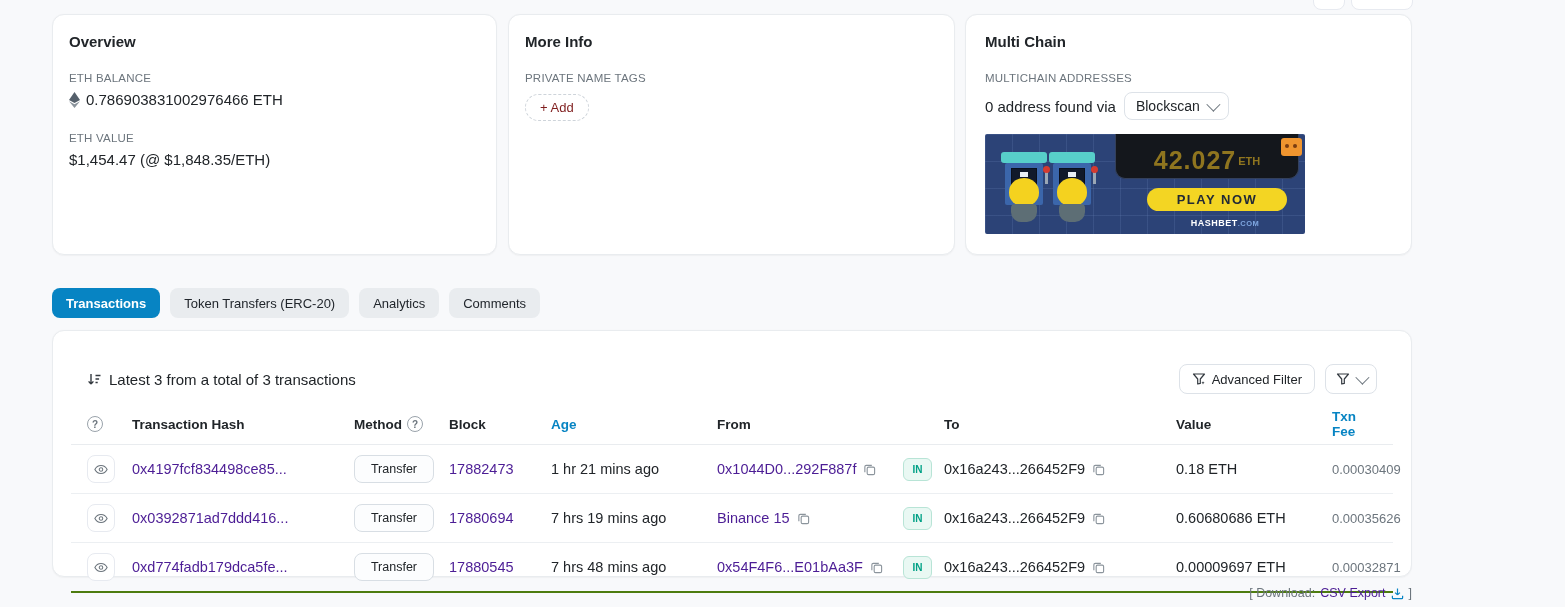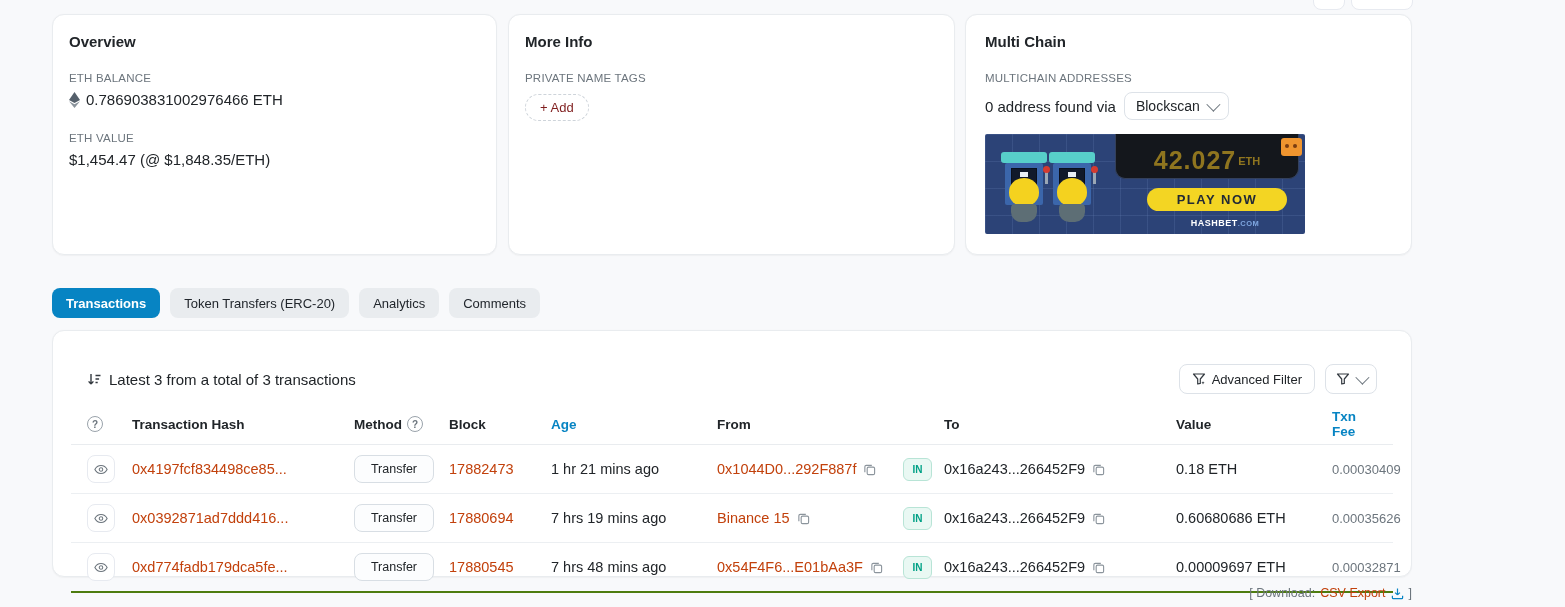--- a/index.html
+++ b/index.html
@@ -61,21 +61,21 @@
   .tx-summary{display:flex;align-items:center;gap:7px;font-size:15px;color:#212529;}
   .btn{display:inline-flex;align-items:center;gap:6px;background:#fff;border:1px solid #dde2e8;border-radius:8px;height:30px;padding:0 12px;font-size:13px;font-weight:500;color:#212529;cursor:pointer;box-sizing:border-box;}
   .toolbar-right{display:flex;align-items:center;gap:10px;}
 
   .tgrid{display:grid;grid-template-columns:45px 222px 95px 102px 166px 186px 41px 232px 156px 1fr;align-items:center;padding:0 16px;}
   .thead{height:40px;border-bottom:1px solid #e9ecef;font-size:13.5px;font-weight:700;color:#212529;}
   .thead .hcell{display:flex;align-items:center;gap:5px;}
   .thead .blue{color:#0784c3;cursor:pointer;}
   .trow{height:48px;border-bottom:1px solid #eceff2;font-size:14.5px;}
   .trow:last-of-type{border-bottom:2px solid #4d7c0f;}
-  .link{color:#c2410c;text-decoration:none;cursor:pointer;white-space:nowrap;}
+  .link{color:#4c1d95;text-decoration:none;cursor:pointer;white-space:nowrap;}
   .cellflex{display:flex;align-items:center;gap:7px;min-width:0;}
   .fee{font-size:13px;color:#6c757d;}
   .qmark{width:16px;height:16px;border:1.2px solid #9aa3ab;border-radius:50%;display:inline-flex;align-items:center;justify-content:center;font-size:10px;font-weight:700;color:#6c757d;box-sizing:border-box;}
   .eye-btn{width:28px;height:28px;border:1px solid #e7eaf0;border-radius:8px;background:#fff;display:inline-flex;align-items:center;justify-content:center;cursor:pointer;}
   .chip{display:inline-flex;align-items:center;justify-content:center;width:78px;height:26px;background:#fcfdfe;border:1px solid #d8dee4;border-radius:8px;font-size:12.5px;color:#212529;}
   .badge-in{display:inline-flex;align-items:center;justify-content:center;width:27px;height:21px;background:#e9f8f3;border:1px solid #b8e4d6;border-radius:6px;font-size:10px;font-weight:700;color:#00a186;}
   .copy-btn{display:inline-flex;cursor:pointer;flex:none;}
   .dark{color:#212529;white-space:nowrap;}
 
   

